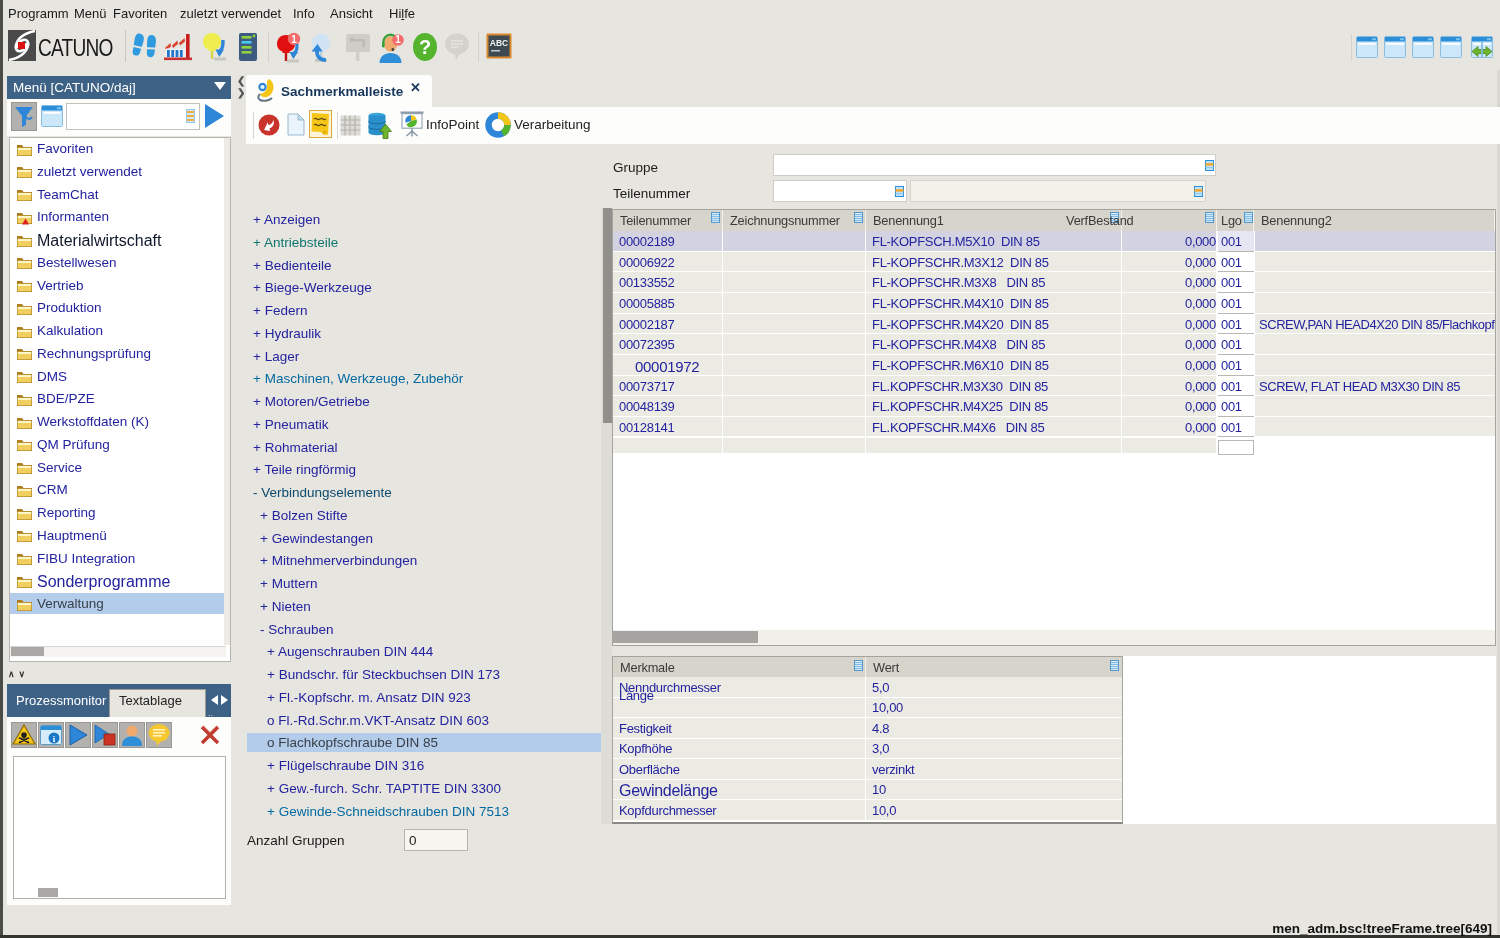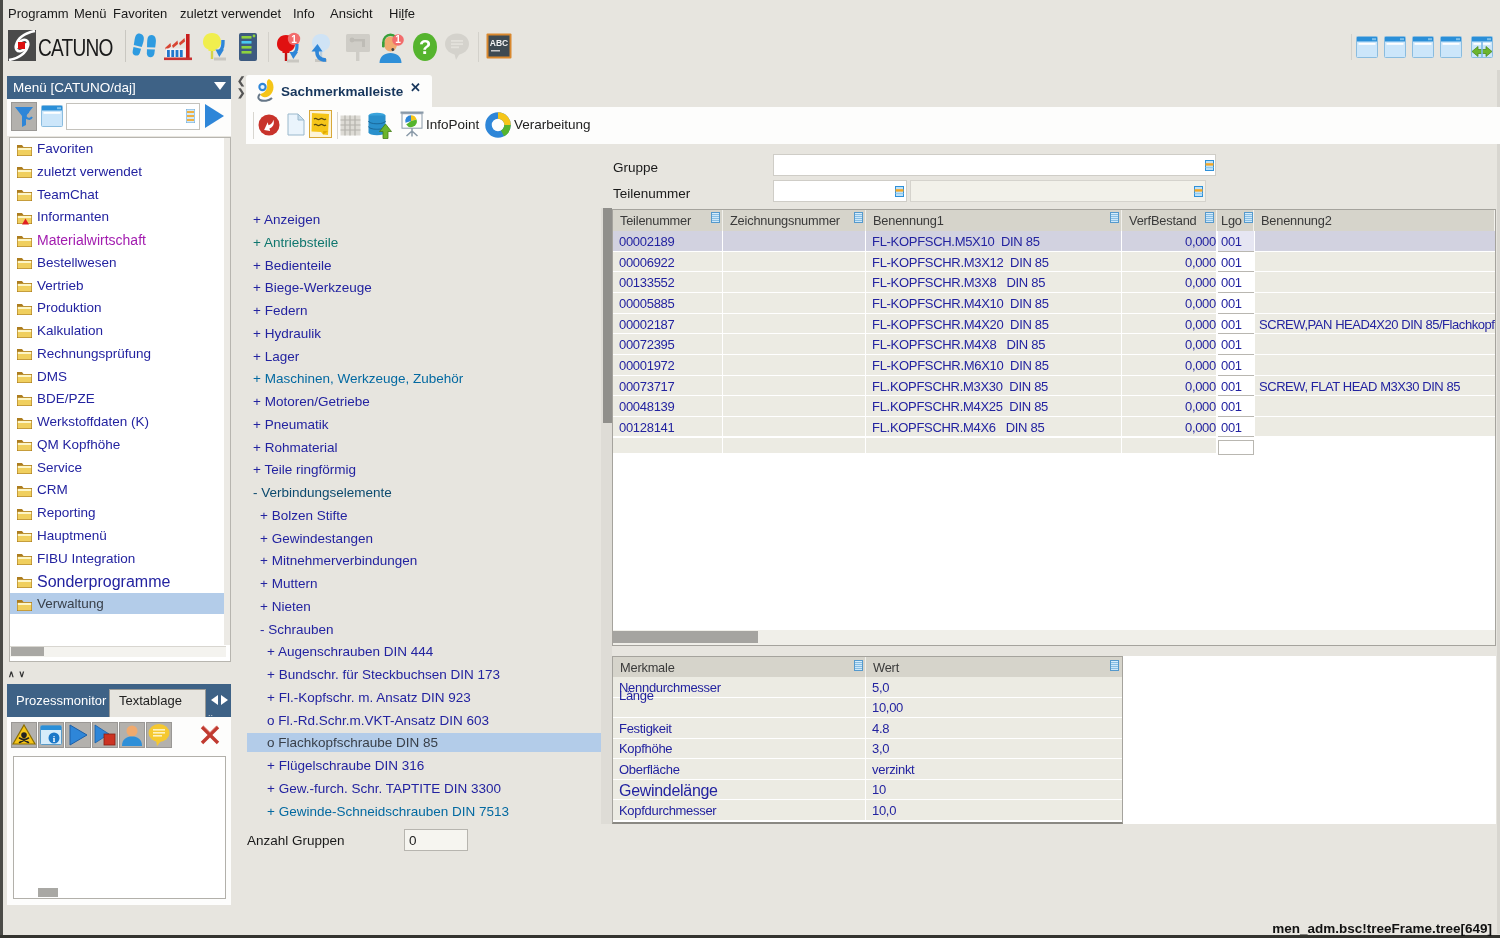--- a/index.html
+++ b/index.html
@@ -250,21 +250,21 @@
   </div>
 <div class="a" style="left:37px;top:209.2px;font-size:13.5px;color:#2323a0">Informanten</div>
 <div class="a" style="left:16px;top:232.5px;width:17px;height:15px">
     <svg width="17" height="15" viewBox="0 0 17 15">
 <path d="M1 3 L6 3 L7.5 5 L16 5 L16 14 L1 14 Z" fill="#ad7d1e"></path>
 <path d="M1.8 5.8 L15.2 5.8 L15.2 13.2 L1.8 13.2 Z" fill="#f7e48a"></path>
 <path d="M1.8 6 L15.2 6 L15.2 8 L1.8 8 Z" fill="#fdf6c8"></path>
 <path d="M1.8 8 L15.2 8 L15.2 13.2 L1.8 13.2 Z" fill="#f0cf5e"></path>
 </svg>
   </div>
-<div class="a" style="left:37px;top:232.0px;font-size:14px;color:#a21caf">Materialwirtschaft</div>
+<div class="a" style="left:37px;top:232.0px;font-size:16px;color:#0f172a">Materialwirtschaft</div>
 <div class="a" style="left:16px;top:255.2px;width:17px;height:15px">
     <svg width="17" height="15" viewBox="0 0 17 15">
 <path d="M1 3 L6 3 L7.5 5 L16 5 L16 14 L1 14 Z" fill="#ad7d1e"></path>
 <path d="M1.8 5.8 L15.2 5.8 L15.2 13.2 L1.8 13.2 Z" fill="#f7e48a"></path>
 <path d="M1.8 6 L15.2 6 L15.2 8 L1.8 8 Z" fill="#fdf6c8"></path>
 <path d="M1.8 8 L15.2 8 L15.2 13.2 L1.8 13.2 Z" fill="#f0cf5e"></path>
 </svg>
   </div>
 <div class="a" style="left:37px;top:254.8px;font-size:13.5px;color:#2323a0">Bestellwesen</div>
 <div class="a" style="left:16px;top:278.0px;width:17px;height:15px">
@@ -331,21 +331,21 @@
   </div>
 <div class="a" style="left:37px;top:414.0px;font-size:13.5px;color:#2323a0">Werkstoffdaten (K)</div>
 <div class="a" style="left:16px;top:437.2px;width:17px;height:15px">
     <svg width="17" height="15" viewBox="0 0 17 15">
 <path d="M1 3 L6 3 L7.5 5 L16 5 L16 14 L1 14 Z" fill="#ad7d1e"></path>
 <path d="M1.8 5.8 L15.2 5.8 L15.2 13.2 L1.8 13.2 Z" fill="#f7e48a"></path>
 <path d="M1.8 6 L15.2 6 L15.2 8 L1.8 8 Z" fill="#fdf6c8"></path>
 <path d="M1.8 8 L15.2 8 L15.2 13.2 L1.8 13.2 Z" fill="#f0cf5e"></path>
 </svg>
   </div>
-<div class="a" style="left:37px;top:436.8px;font-size:13.5px;color:#2323a0">QM Kopfhöhe</div>
+<div class="a" style="left:37px;top:436.8px;font-size:13.5px;color:#2323a0">QM Prüfung</div>
 <div class="a" style="left:16px;top:460.0px;width:17px;height:15px">
     <svg width="17" height="15" viewBox="0 0 17 15">
 <path d="M1 3 L6 3 L7.5 5 L16 5 L16 14 L1 14 Z" fill="#ad7d1e"></path>
 <path d="M1.8 5.8 L15.2 5.8 L15.2 13.2 L1.8 13.2 Z" fill="#f7e48a"></path>
 <path d="M1.8 6 L15.2 6 L15.2 8 L1.8 8 Z" fill="#fdf6c8"></path>
 <path d="M1.8 8 L15.2 8 L15.2 13.2 L1.8 13.2 Z" fill="#f0cf5e"></path>
 </svg>
   </div>
 <div class="a" style="left:37px;top:459.5px;font-size:13.5px;color:#2323a0">Service</div>
 <div class="a" style="left:16px;top:482.8px;width:17px;height:15px">
@@ -579,21 +579,21 @@
 </svg>
   </div>
 <div class="a" style="left:873px;top:213px;font-size:12.8px;letter-spacing:-0.2px;color:#3a3a3a">Benennung1</div>
 <div class="a" style="left:1121px;top:210px;width:1px;height:21px;background:#f2f1ec"></div>
 <div class="a" style="left:1110px;top:212px;width:9px;height:11px">
     <svg width="9" height="11" viewBox="0 0 9 11">
 <rect x="0.5" y="0.5" width="8" height="10" fill="#d8eefc" stroke="#5599cc" stroke-width="1"></rect>
 <path d="M1 2.6 H8 M1 4.6 H8 M1 6.6 H8 M1 8.6 H8" stroke="#7db8e0" stroke-width="1"></path>
 </svg>
   </div>
-<div class="a" style="left:1129px;top:213px;font-size:12.8px;letter-spacing:-0.2px;color:#3a3a3a">VerfBestand</div>
+<div class="a" style="left:1066px;top:213px;font-size:12.8px;letter-spacing:-0.2px;color:#3a3a3a">VerfBestand</div>
 <div class="a" style="left:1216px;top:210px;width:1px;height:21px;background:#f2f1ec"></div>
 <div class="a" style="left:1205px;top:212px;width:9px;height:11px">
     <svg width="9" height="11" viewBox="0 0 9 11">
 <rect x="0.5" y="0.5" width="8" height="10" fill="#d8eefc" stroke="#5599cc" stroke-width="1"></rect>
 <path d="M1 2.6 H8 M1 4.6 H8 M1 6.6 H8 M1 8.6 H8" stroke="#7db8e0" stroke-width="1"></path>
 </svg>
   </div>
 <div class="a" style="left:1221px;top:213px;font-size:12.8px;letter-spacing:-0.2px;color:#3a3a3a">Lgo</div>
 <div class="a" style="left:1253px;top:210px;width:1px;height:21px;background:#f2f1ec"></div>
 <div class="a" style="left:1244px;top:212px;width:9px;height:11px">
@@ -664,21 +664,21 @@
 <div class="a nv" style="left:619px;top:337.25px;font-size:13px;letter-spacing:-0.3px">00072395</div>
 <div class="a nv" style="left:872px;top:337.25px;font-size:13px;letter-spacing:-0.3px">FL-KOPFSCHR.M4X8&nbsp;&nbsp;&nbsp;DIN 85</div>
 <div class="a nv" style="left:1122px;top:337.25px;width:94px;font-size:13px;letter-spacing:-0.3px;text-align:right">0,000</div>
 <div class="a nv" style="left:1221px;top:337.25px;font-size:13px;letter-spacing:-0.3px">001</div>
 <div class="a" style="left:613px;top:354.90px;width:109px;height:19.65px;background:#ecebe3"></div>
 <div class="a" style="left:723px;top:354.90px;width:142px;height:19.65px;background:#ecebe3"></div>
 <div class="a" style="left:866px;top:354.90px;width:255px;height:19.65px;background:#ecebe3"></div>
 <div class="a" style="left:1122px;top:354.90px;width:94px;height:19.65px;background:#ecebe3"></div>
 <div class="a" style="left:1218px;top:354.90px;width:36px;height:20.65px;background:#ffffff;border-bottom:1px solid #b9b7b1"></div>
 <div class="a" style="left:1255px;top:354.90px;width:240px;height:19.65px;background:#ecebe3"></div>
-<div class="a nv" style="left:619px;top:357.90px;font-size:13px;letter-spacing:-0.3px">00001972</div>
+<div class="a nv" style="left:635px;top:357.90px;font-size:15px;letter-spacing:-0.3px">00001972</div>
 <div class="a nv" style="left:872px;top:357.90px;font-size:13px;letter-spacing:-0.3px">FL-KOPFSCHR.M6X10&nbsp;&nbsp;DIN 85</div>
 <div class="a nv" style="left:1122px;top:357.90px;width:94px;font-size:13px;letter-spacing:-0.3px;text-align:right">0,000</div>
 <div class="a nv" style="left:1221px;top:357.90px;font-size:13px;letter-spacing:-0.3px">001</div>
 <div class="a" style="left:613px;top:375.55px;width:109px;height:19.65px;background:#ecebe3"></div>
 <div class="a" style="left:723px;top:375.55px;width:142px;height:19.65px;background:#ecebe3"></div>
 <div class="a" style="left:866px;top:375.55px;width:255px;height:19.65px;background:#ecebe3"></div>
 <div class="a" style="left:1122px;top:375.55px;width:94px;height:19.65px;background:#ecebe3"></div>
 <div class="a" style="left:1218px;top:375.55px;width:36px;height:20.65px;background:#ffffff;border-bottom:1px solid #b9b7b1"></div>
 <div class="a" style="left:1255px;top:375.55px;width:240px;height:19.65px;background:#ecebe3"></div>
 <div class="a nv" style="left:619px;top:378.55px;font-size:13px;letter-spacing:-0.3px">00073717</div>

